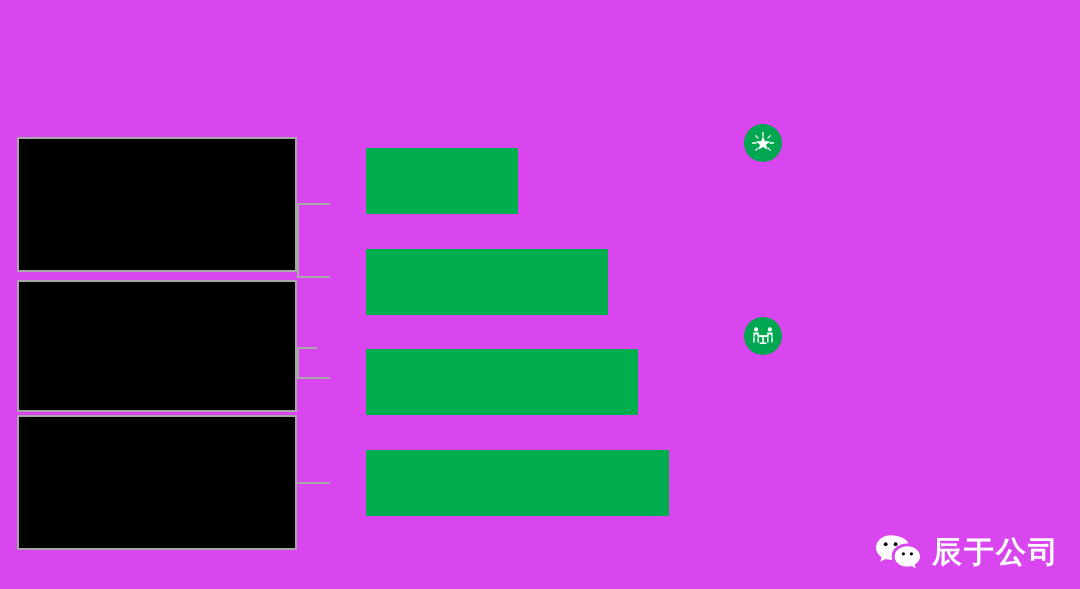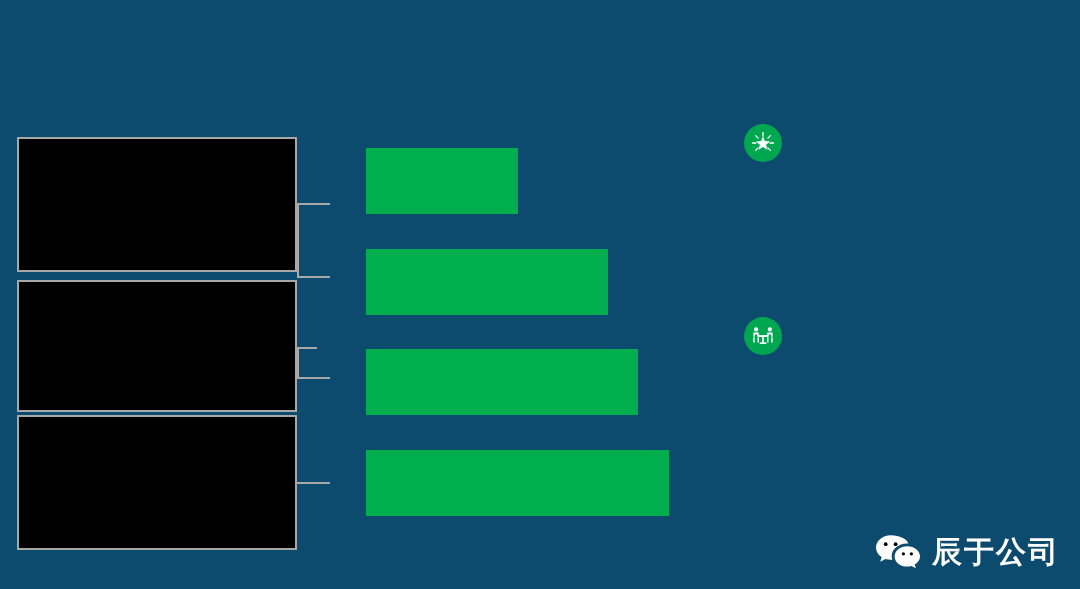--- a/index.html
+++ b/index.html
@@ -9,21 +9,21 @@
     background: #000000;
   }
   body {
     font-family: "Liberation Sans", "DejaVu Sans", sans-serif;
   }
 
   .stage {
     position: relative;
     width: 1080px;
     height: 589px;
-    background: #0c4a6e;
+    background: #d946ef;
     overflow: hidden;
   }
 
   
   .cat-box {
     position: absolute;
     left: 17px;
     width: 280px;
     box-sizing: border-box;
     border: 2px solid #a8a8a8;

